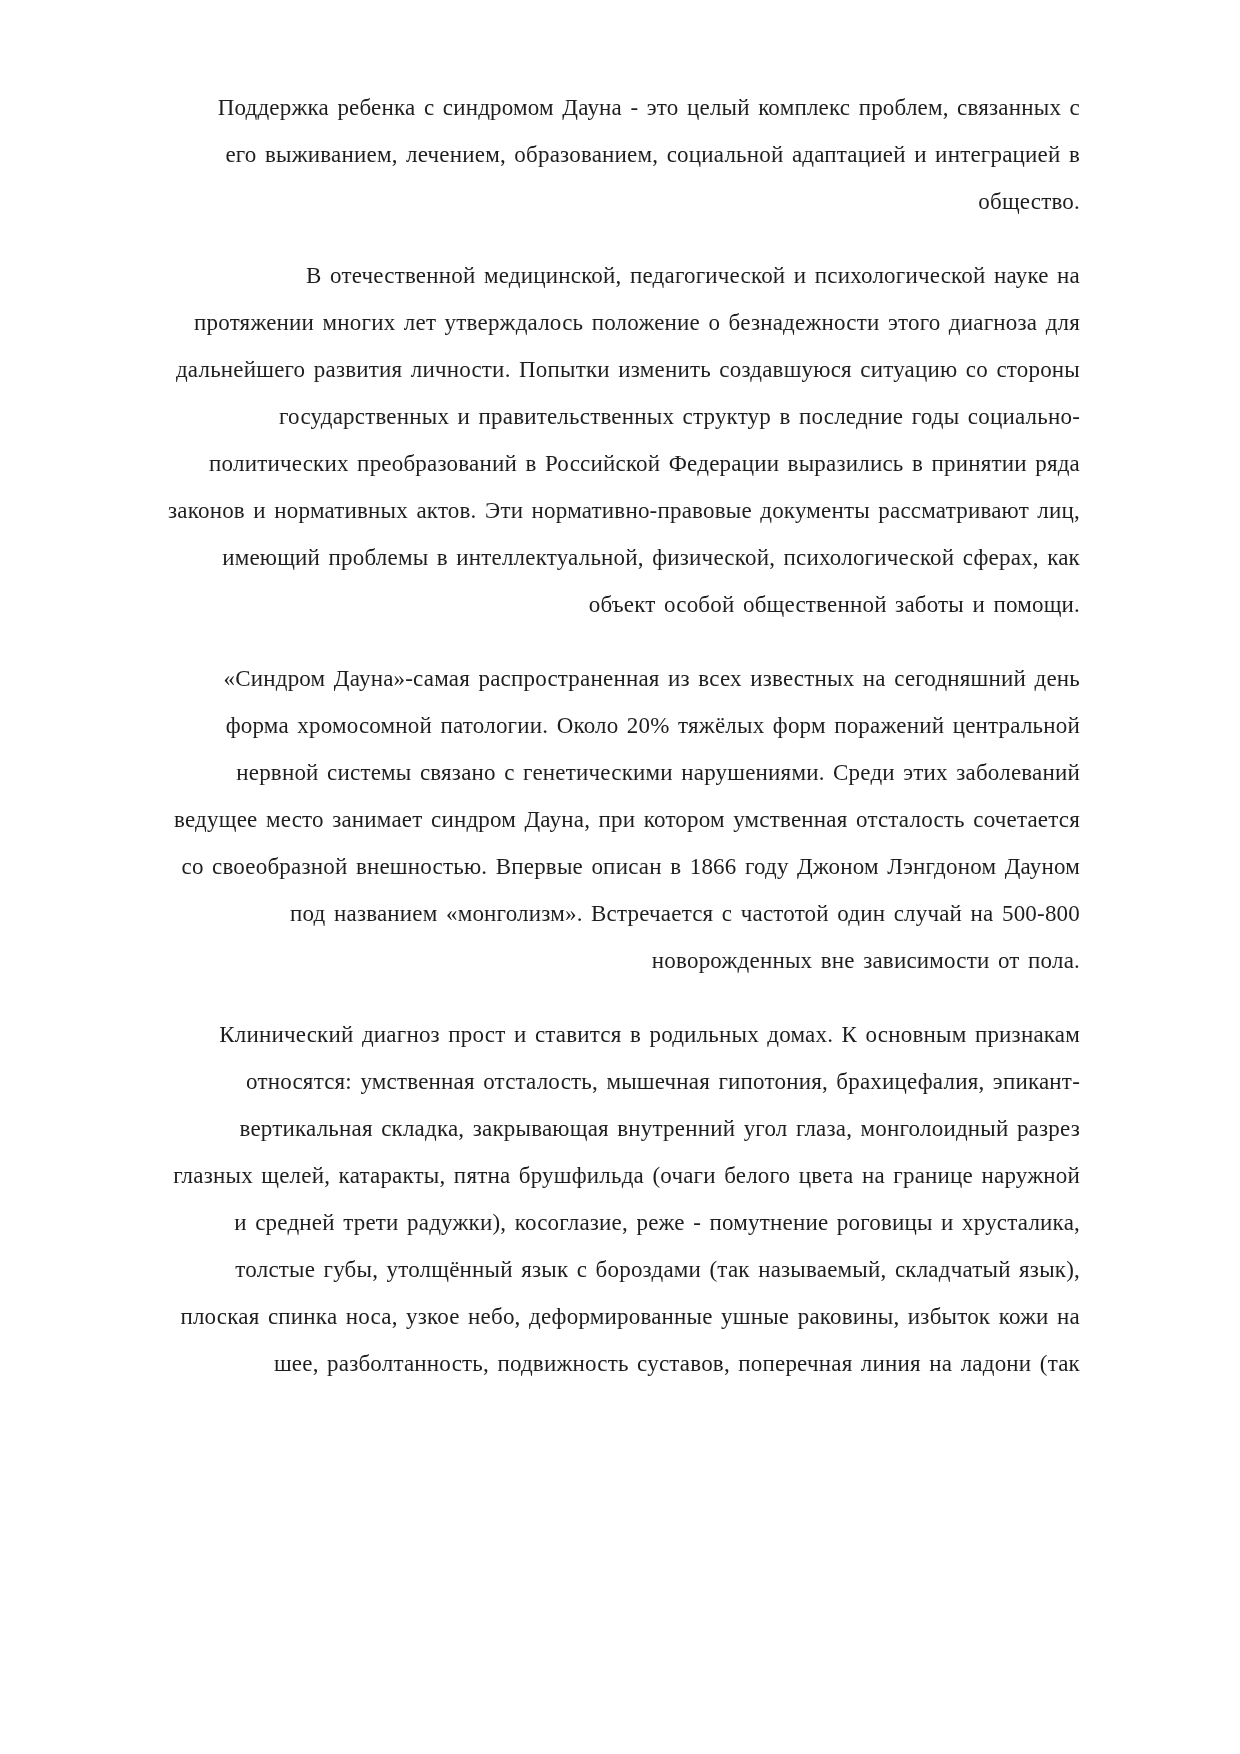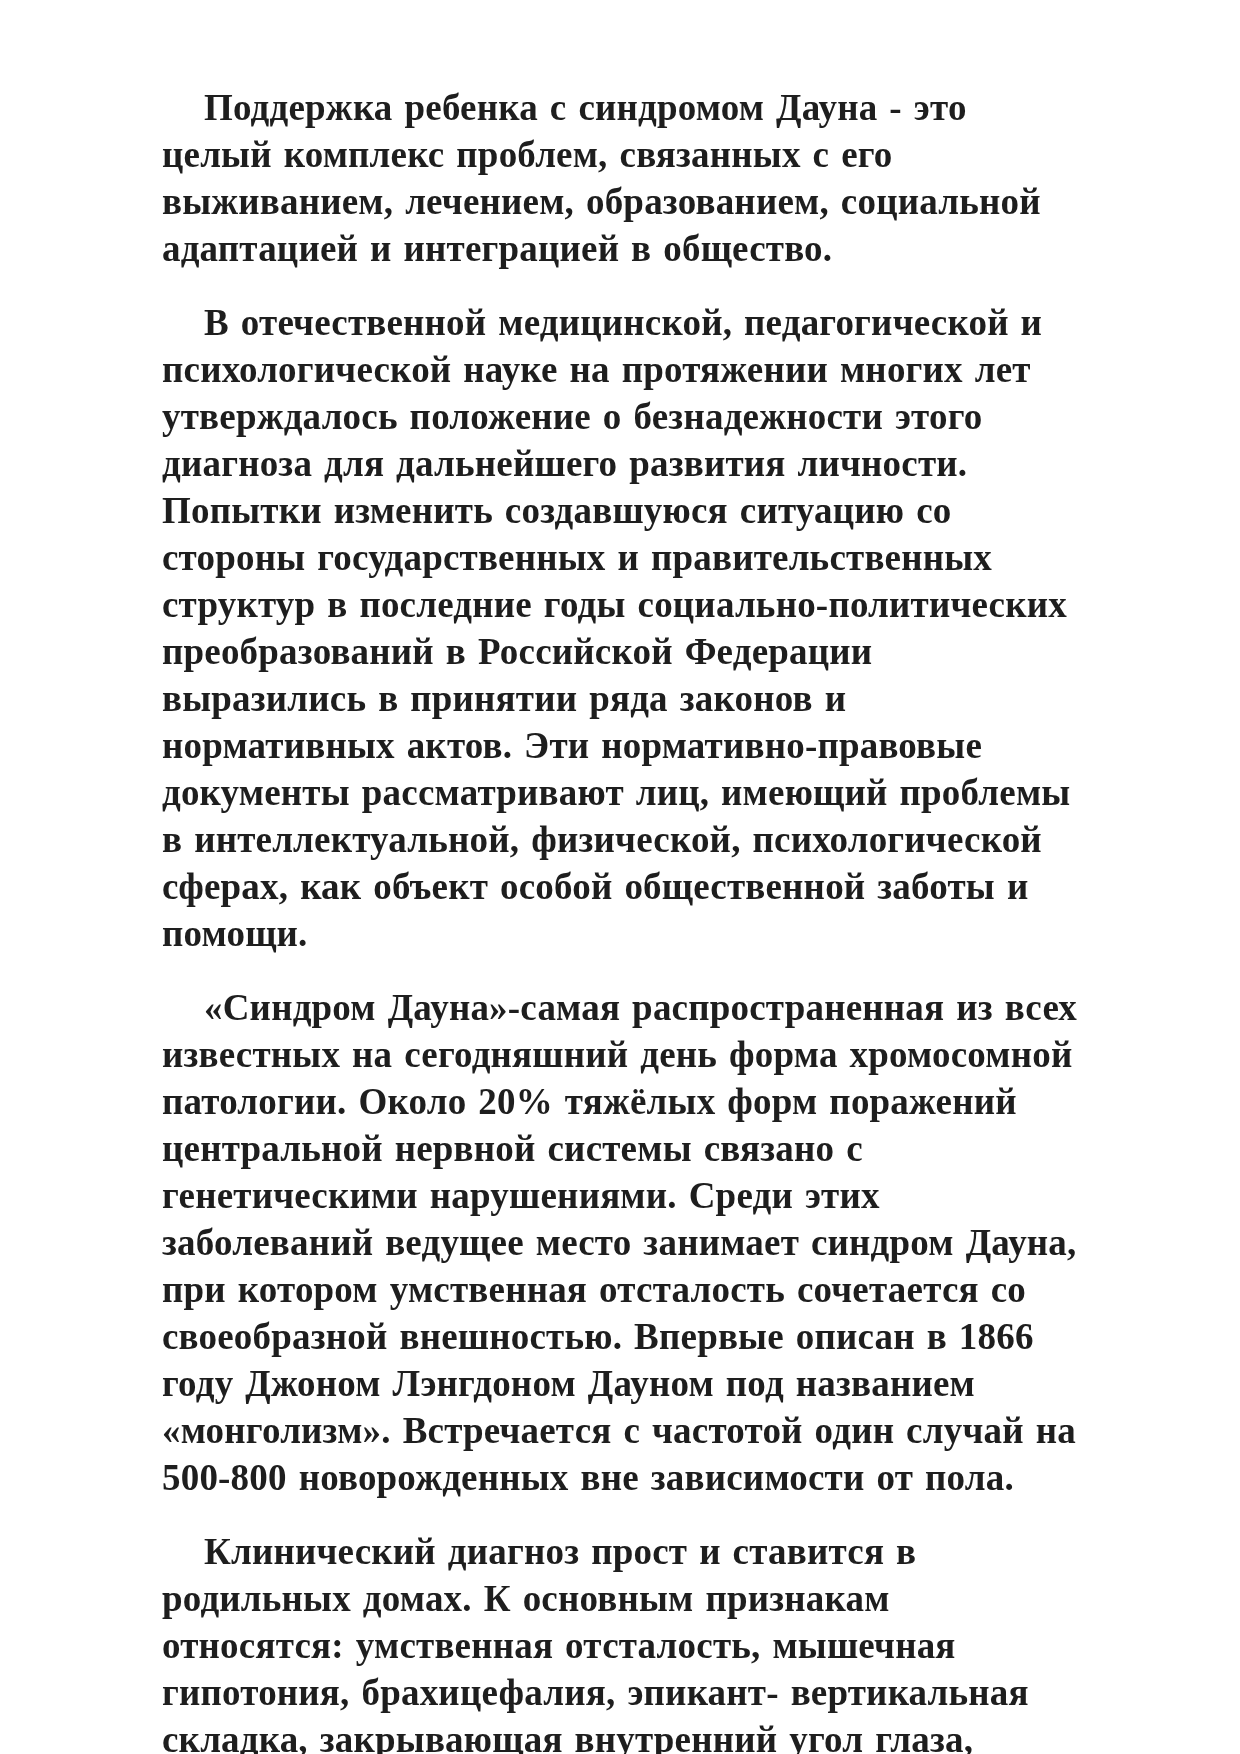--- a/index.html
+++ b/index.html
@@ -15,28 +15,27 @@
     .page {
       box-sizing: border-box;
       width: 1240px;
       height: 1754px;
       background: #ffffff;
       padding: 84px 160px 60px 162px;
       overflow: hidden;
       color: #1e1e1e;
     }
     .page p {
-      font-size: 37px;
+      font-size: 23px;
       line-height: 47px;
       margin: 0 0 27px 0;
       text-indent: 42px;
-      text-align: left;
+      text-align: right;
       letter-spacing: 0.2px;
       word-spacing: 2.5px;
-      font-weight: bold;
     }
   </style>
 </head>
 <body>
 
 <div class="page">
   <p>Поддержка ребенка с синдромом Дауна - это целый комплекс проблем, связанных с его выживанием, лечением, образованием, социальной адаптацией и интеграцией в общество.</p>
   <p>В отечественной медицинской, педагогической и психологической науке на протяжении многих лет утверждалось положение о безнадежности этого диагноза для дальнейшего развития личности. Попытки изменить создавшуюся ситуацию со стороны государственных и правительственных структур в последние годы социально-политических преобразований в Российской Федерации выразились в принятии ряда законов и нормативных актов. Эти нормативно-правовые документы рассматривают лиц, имеющий проблемы в интеллектуальной, физической, психологической сферах, как объект особой общественной заботы и помощи.</p>
   <p>«Синдром Дауна»-самая распространенная из всех известных на сегодняшний день форма хромосомной патологии. Около 20% тяжёлых форм поражений центральной нервной системы связано с генетическими нарушениями. Среди этих заболеваний ведущее место занимает синдром Дауна, при котором умственная отсталость сочетается со своеобразной внешностью. Впервые описан в 1866 году Джоном Лэнгдоном Дауном под названием «монголизм». Встречается с частотой один случай на 500-800 новорожденных вне зависимости от пола.</p>
   <p>Клинический диагноз прост и ставится в родильных домах. К основным признакам относятся: умственная отсталость, мышечная гипотония, брахицефалия, эпикант- вертикальная складка, закрывающая внутренний угол глаза, монголоидный разрез глазных щелей, катаракты, пятна брушфильда (очаги белого цвета на границе наружной и средней трети радужки), косоглазие, реже - помутнение роговицы и хрусталика, толстые губы, утолщённый язык с бороздами (так называемый, складчатый язык), плоская спинка носа, узкое небо, деформированные ушные раковины, избыток кожи на шее, разболтанность, подвижность суставов, поперечная линия на ладони (так</p>

